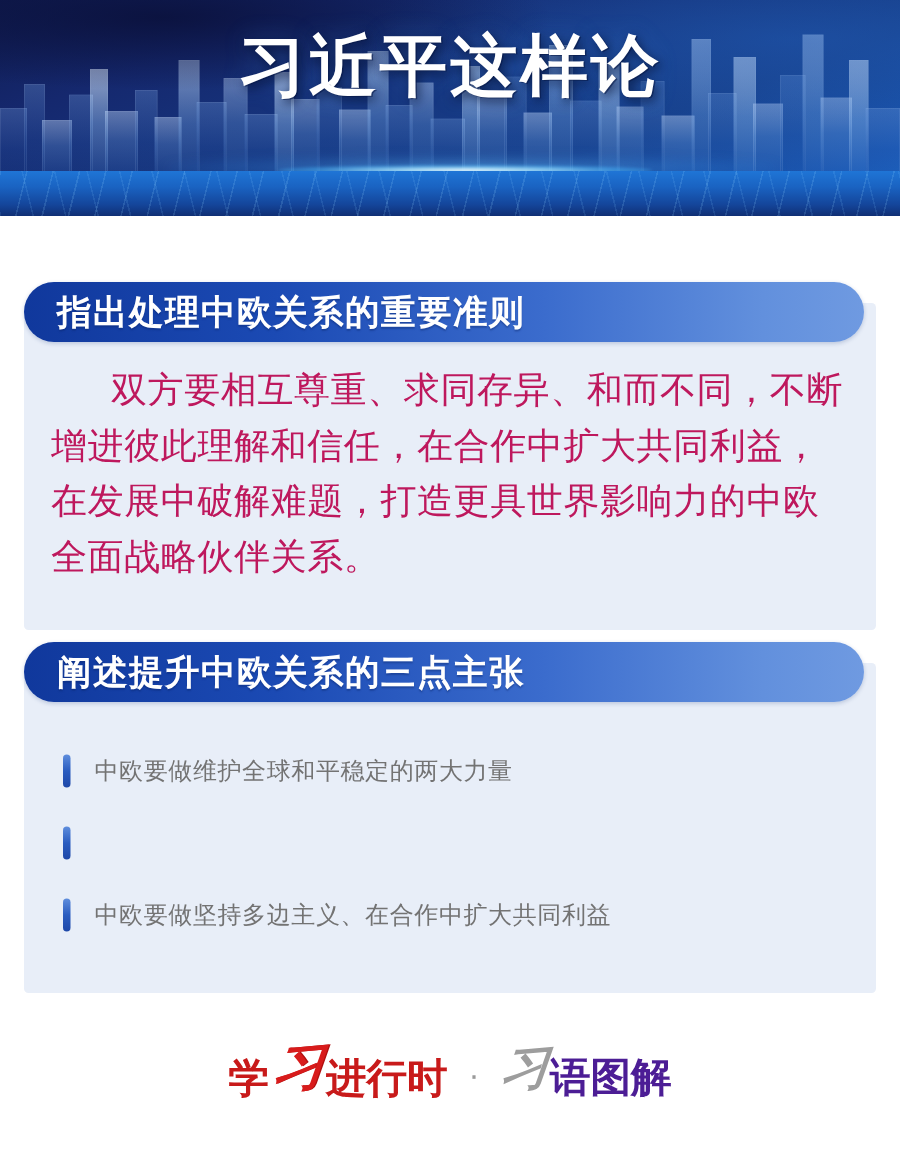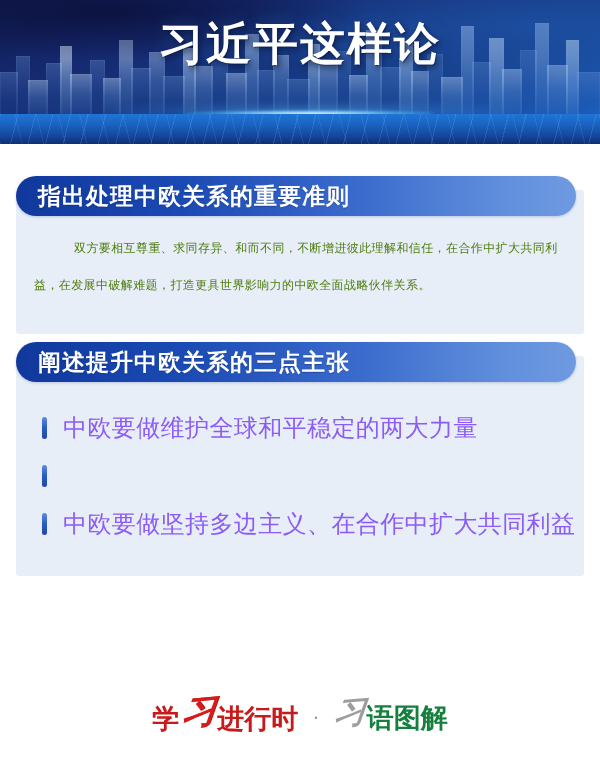--- a/index.html
+++ b/index.html
@@ -119,21 +119,21 @@
     top: 176px;
     left: 0;
     width: 600px;
   }
   .section {
     position: relative;
     margin: 0 16px;
     background: #e8eef8;
     border-radius: 3px;
   }
-  .section.first { margin-top: 14px; padding-bottom: 30px; }
+  .section.first { margin-top: 26px; padding-bottom: 30px; }
   .section.second { margin-top: 22px; padding-bottom: 28px; }
 
   .pill {
     position: relative;
     top: -14px;
     height: 40px;
     margin-right: 8px;
     border-radius: 20px;
     background: linear-gradient(90deg, #10389c 0%, #1b4ab4 30%, #3b6ccd 62%, #6290dd 88%, #6f9ae1 100%);
     display: flex;
@@ -144,22 +144,22 @@
     color: #ffffff;
     font-size: 23px;
     font-weight: bold;
     letter-spacing: 1px;
     padding-left: 22px;
     white-space: nowrap;
     text-shadow: 0 1px 1px rgba(10,35,100,0.35);
   }
 
   .body-para {
-    color: #4d7c0f;
-    font-size: 12px;
+    color: #be185d;
+    font-size: 24px;
     line-height: 37px;
     padding: 0 22px 0 18px;
     text-indent: 40px;
     margin: 0;
     letter-spacing: 0.4px;
   }
 
   .bullets {
     list-style: none;
     margin: 0;
@@ -173,22 +173,22 @@
   }
   .bullet-marker {
     flex: 0 0 auto;
     width: 5px;
     height: 22px;
     border-radius: 3px;
     background: linear-gradient(180deg, #5e8ddd 0%, #2a5cc0 50%, #1d47a8 100%);
     margin-right: 16px;
   }
   .bullet-text {
-    color: #8b5cf6;
-    font-size: 24px;
+    color: #737373;
+    font-size: 16px;
     letter-spacing: 0.4px;
     white-space: nowrap;
   }
 
   
   .footer {
     position: absolute;
     left: 0;
     top: 694px;
     width: 600px;
@@ -218,21 +218,21 @@
     top: -5px;
     text-shadow: 1px 0 0 #b01010;
   }
   .logo-sep {
     color: #9a9a9a;
     font-size: 22px;
     line-height: 1;
     padding: 0 4px;
   }
   .logo-gray {
-    color: #15803d;
+    color: #4c1d95;
     font-size: 27px;
     font-weight: bold;
     font-family: "DejaVu Sans", "Liberation Sans", sans-serif;
   }
   .logo-xi-gray {
     display: inline-block;
     color: #9d9d9d;
     font-size: 32px;
     font-weight: bold;
     font-family: "DejaVu Serif", "Liberation Serif", serif;

